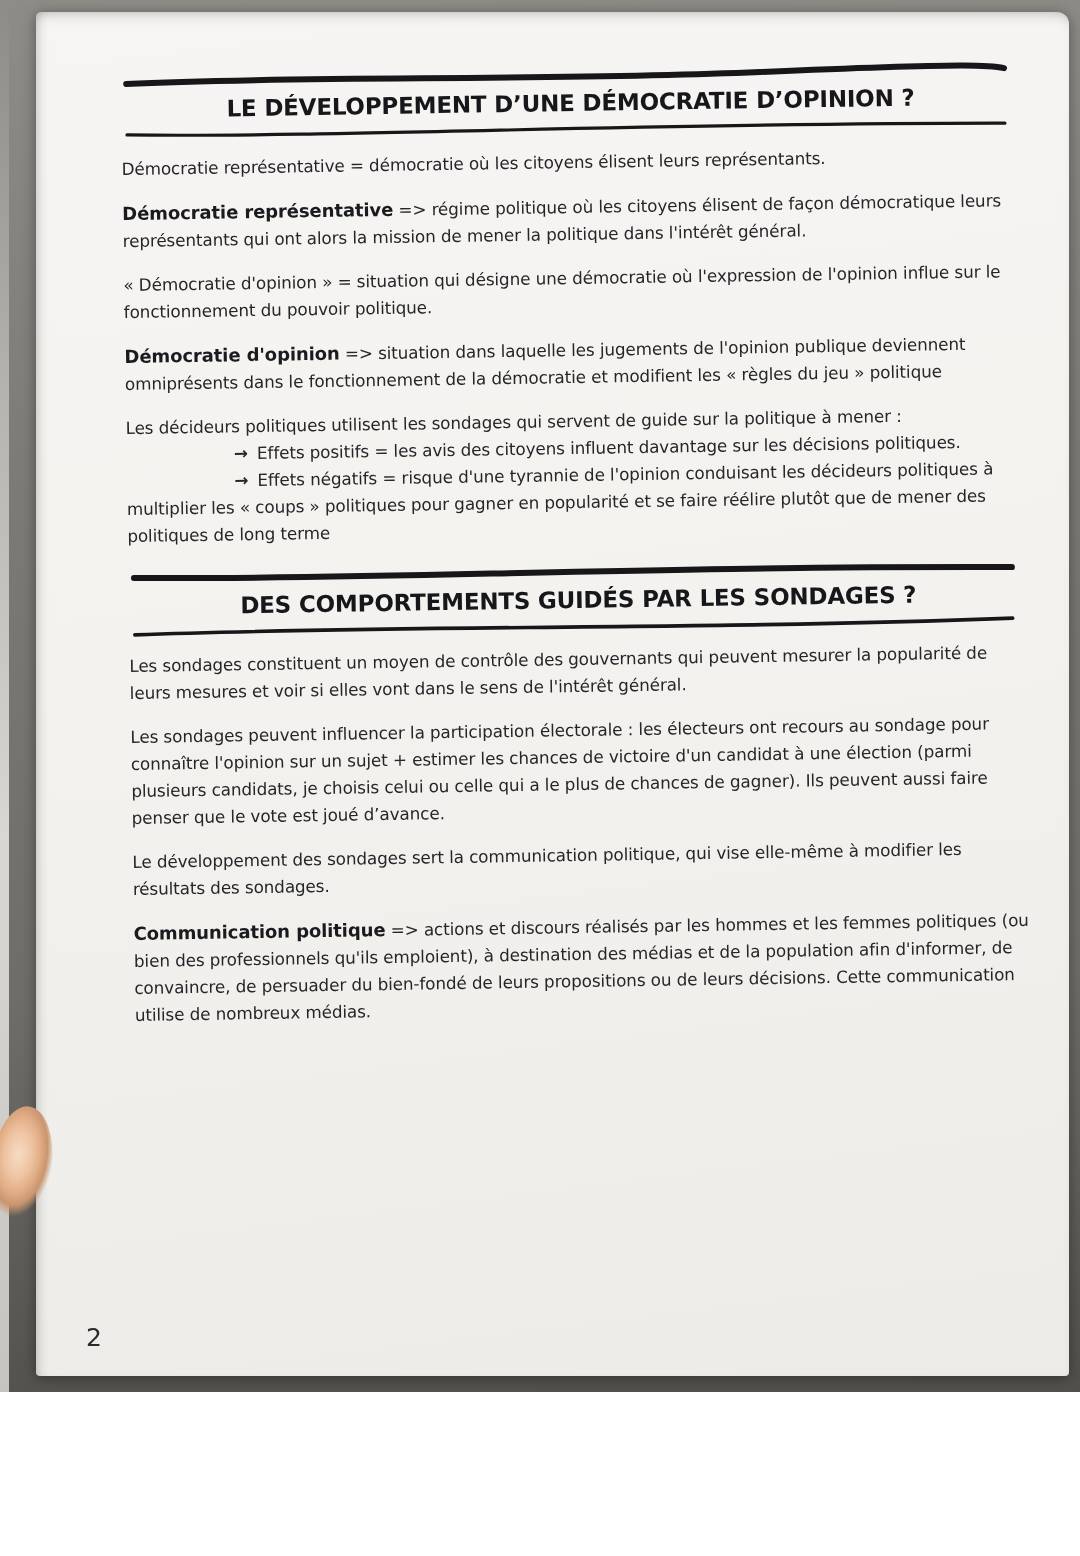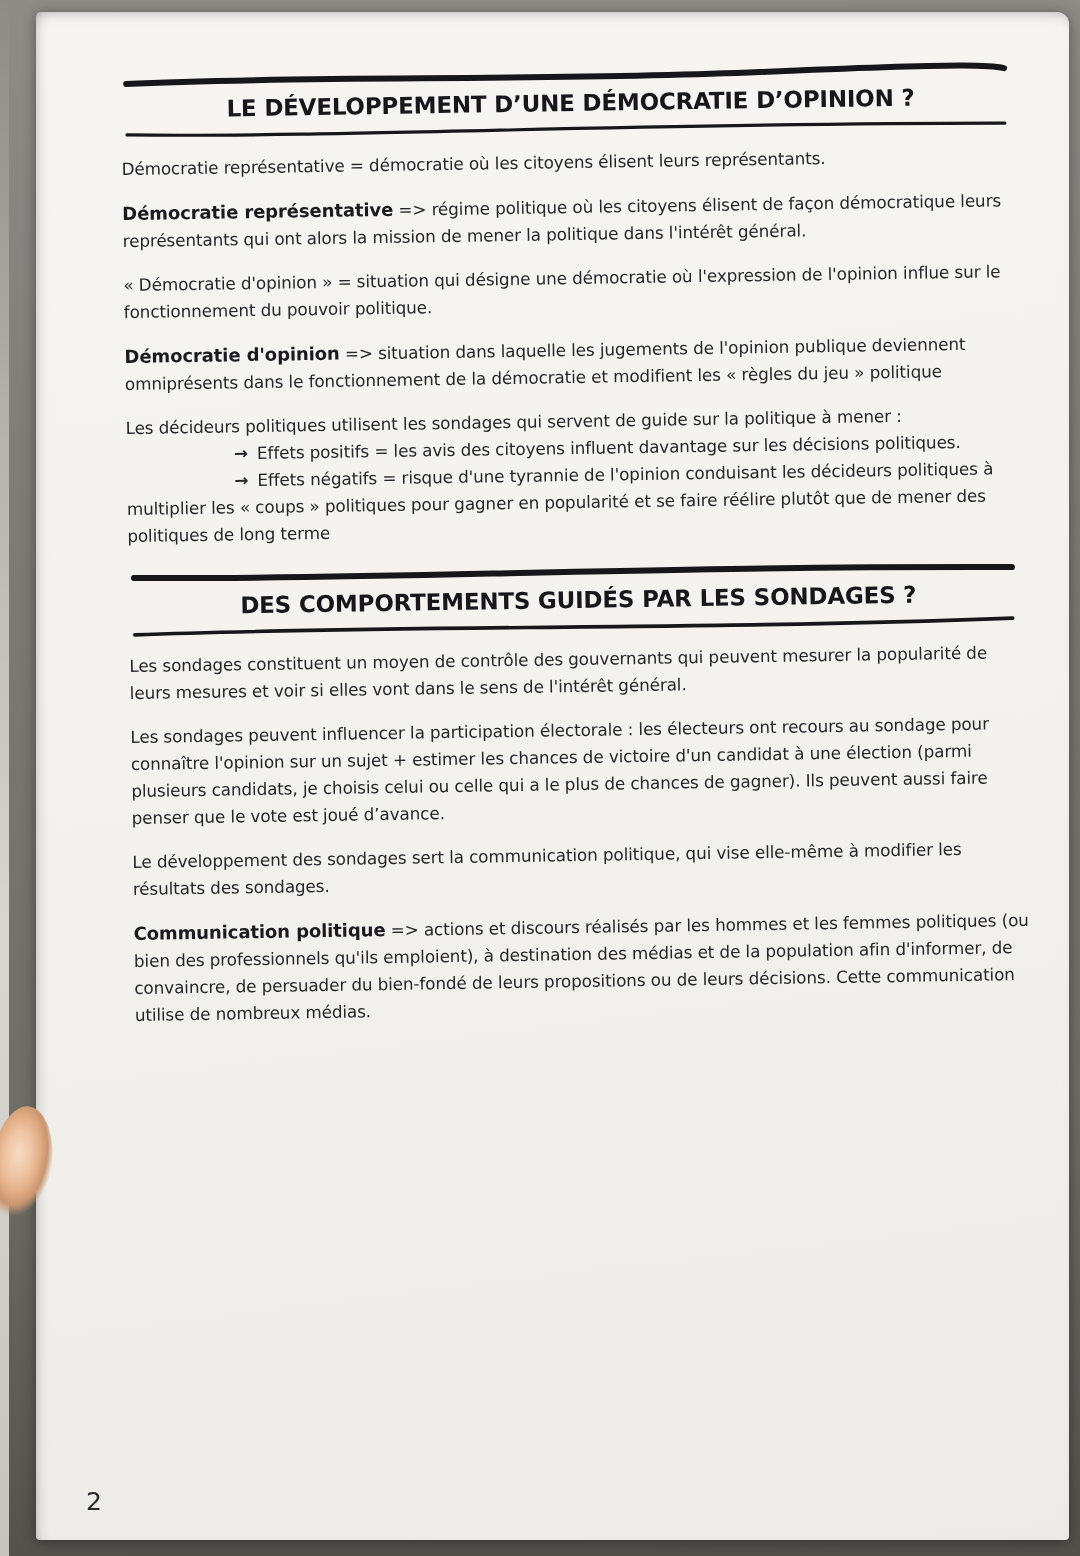--- a/index.html
+++ b/index.html
@@ -3,21 +3,21 @@
 <meta charset="utf-8">
 <style>
   html, body { margin: 0; padding: 0; }
   body {
     width: 1080px; height: 1556px;
     font-family: "DejaVu Sans", "Liberation Sans", sans-serif;
     overflow: hidden;
   }
   .stage {
     position: relative;
-    width: 1080px; height: 1556px;
+    width: 1080px; height: 1392px;
     background: linear-gradient(178deg, #8d8c87 0%, #7b7a74 35%, #6e6d67 70%, #51504b 100%);
     overflow: hidden;
   }
   .edge-light {
     position: absolute; left: 0; top: 0; bottom: 0; width: 9px;
     background: linear-gradient(180deg, rgba(225,223,217,0) 0%, rgba(225,223,217,0.55) 28%, rgba(228,226,220,0.9) 60%, rgba(210,208,202,0.9) 100%);
     z-index: 1;
   }
   .paper {
     position: absolute; left: 36px; top: 12px; right: 11px; bottom: 16px;

